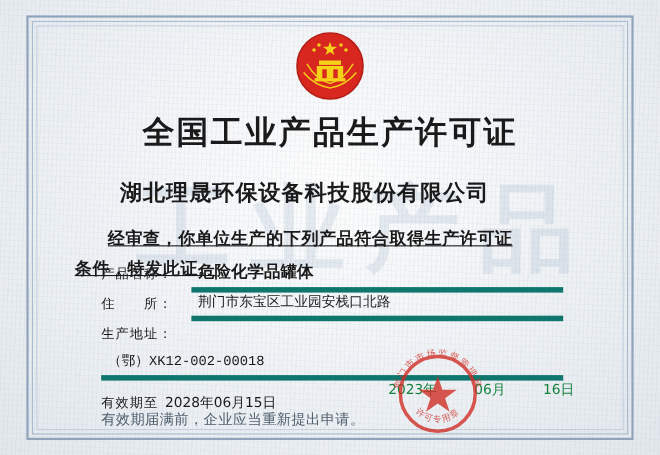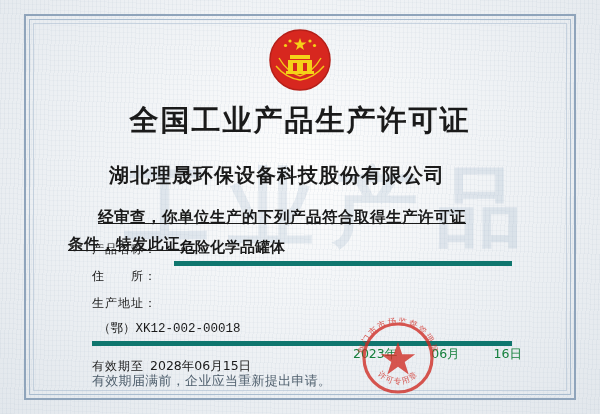--- a/index.html
+++ b/index.html
@@ -237,20 +237,21 @@
     <span>条件，特发此证。</span>
   </div>
 
   <div class="fields">
     <div class="field-row">
       <div class="field-label">产品名称：</div>
       <div class="field-value big">危险化学品罐体</div>
     </div>
     <div class="field-row">
       <div class="field-label">住　　所：</div>
+      <div class="field-value">荆门市东宝区工业园安栈口北路</div>
     </div>
     <div class="field-row">
       <div class="field-label">生产地址：</div>
     </div>
     <div class="field-row">
       <div class="field-value">（鄂）XK12-002-00018</div>
     </div>
   </div>
 
   <div class="expiry">

